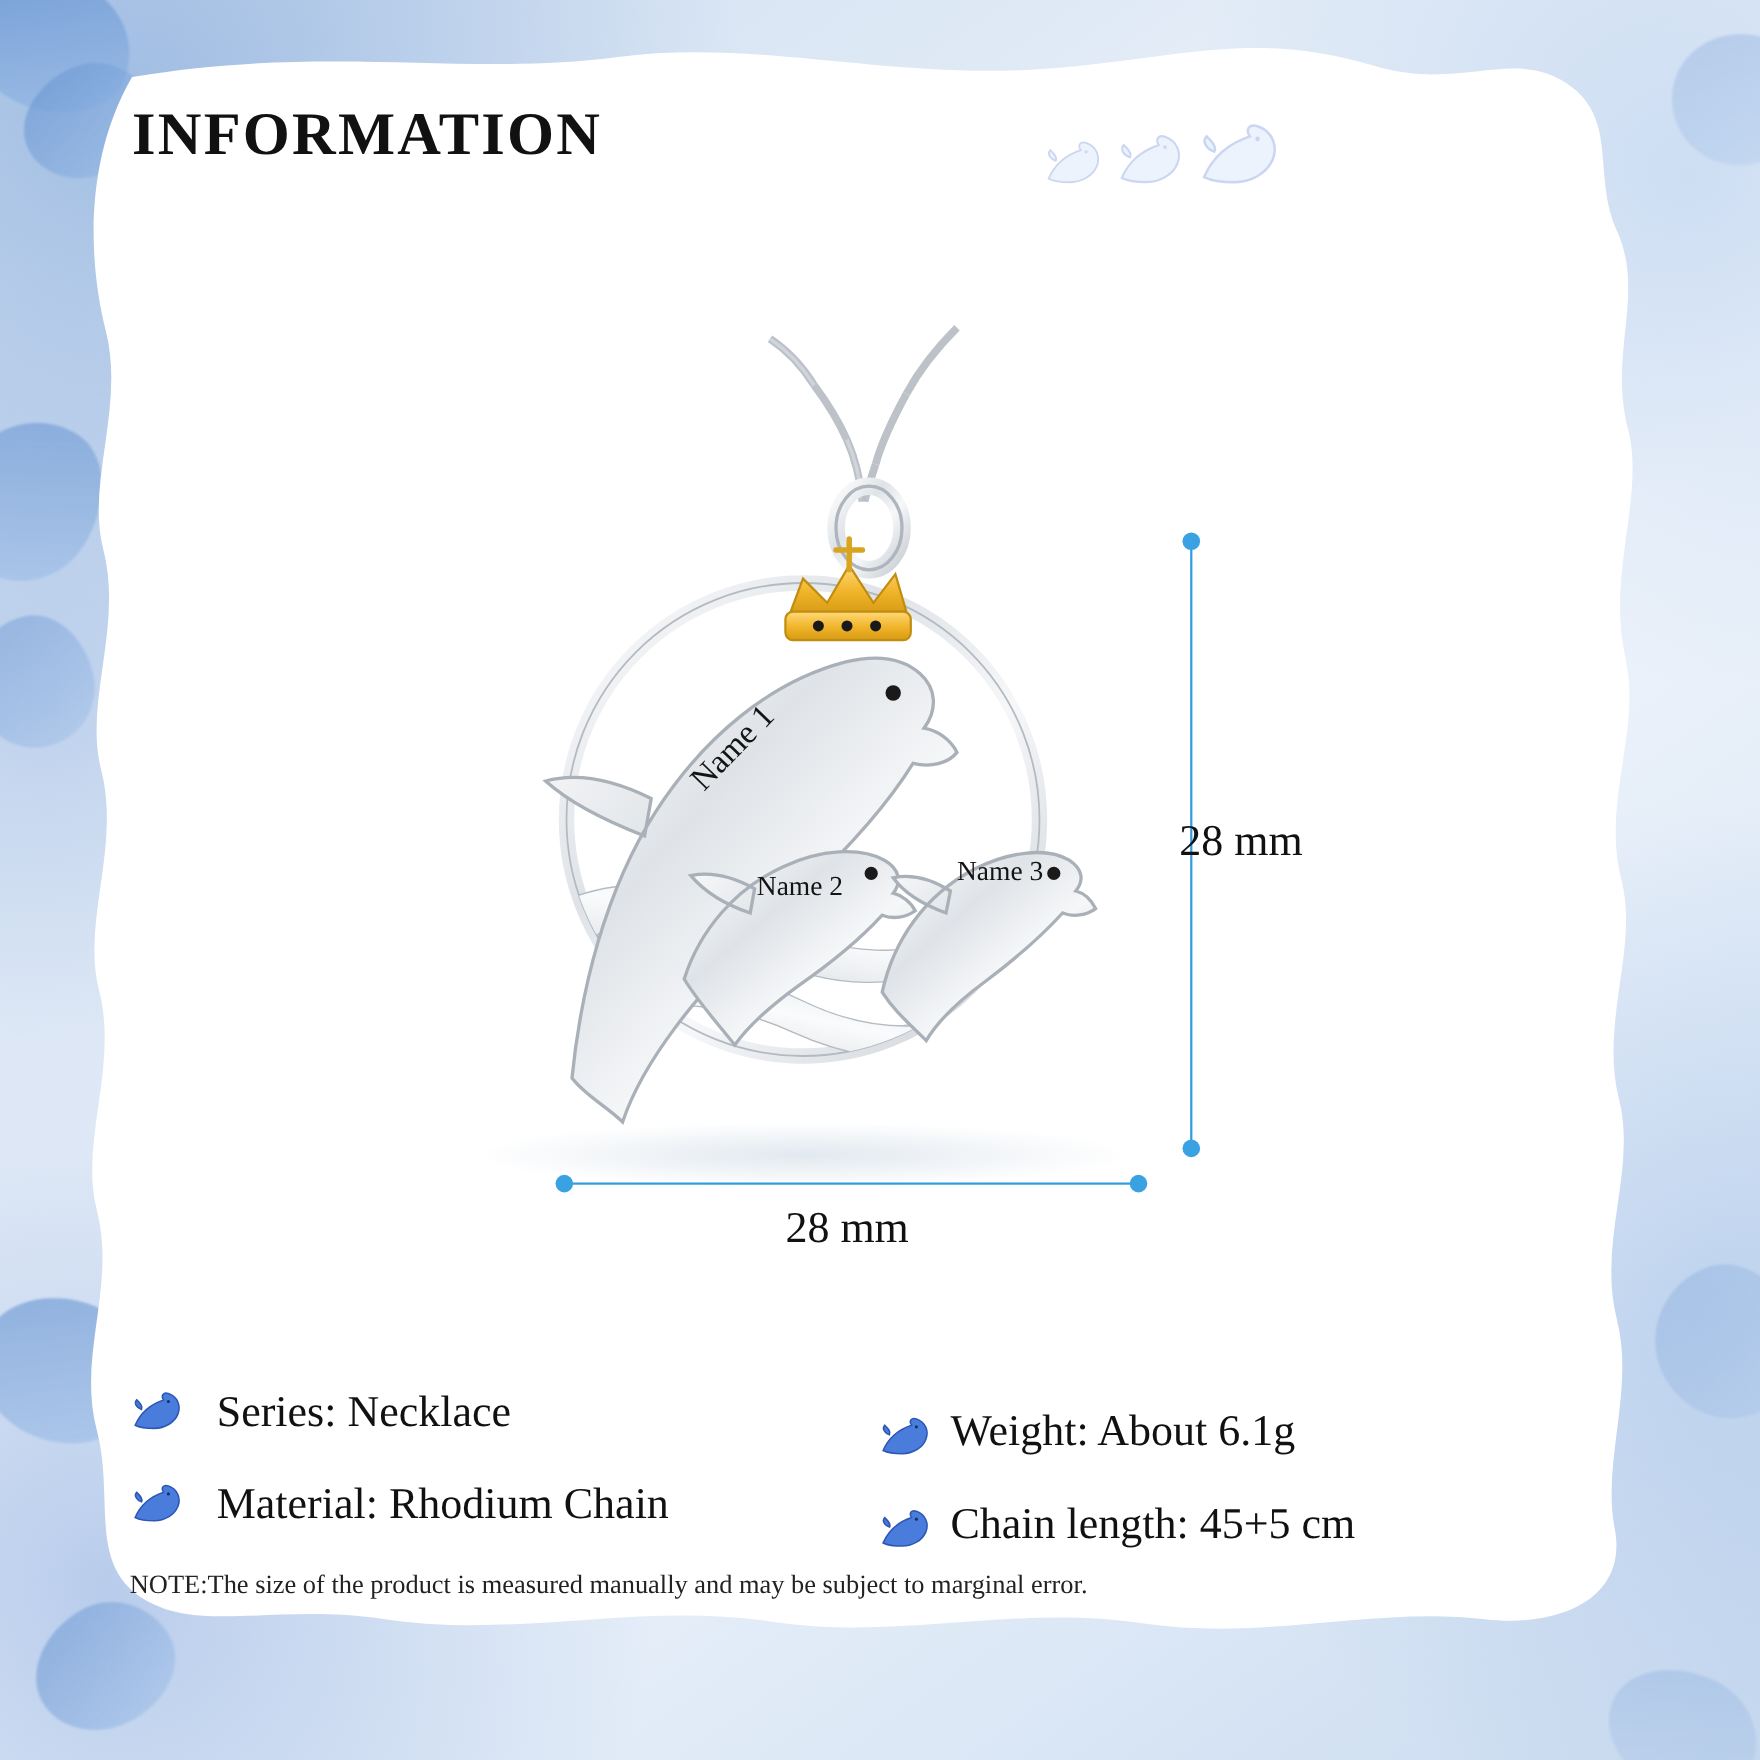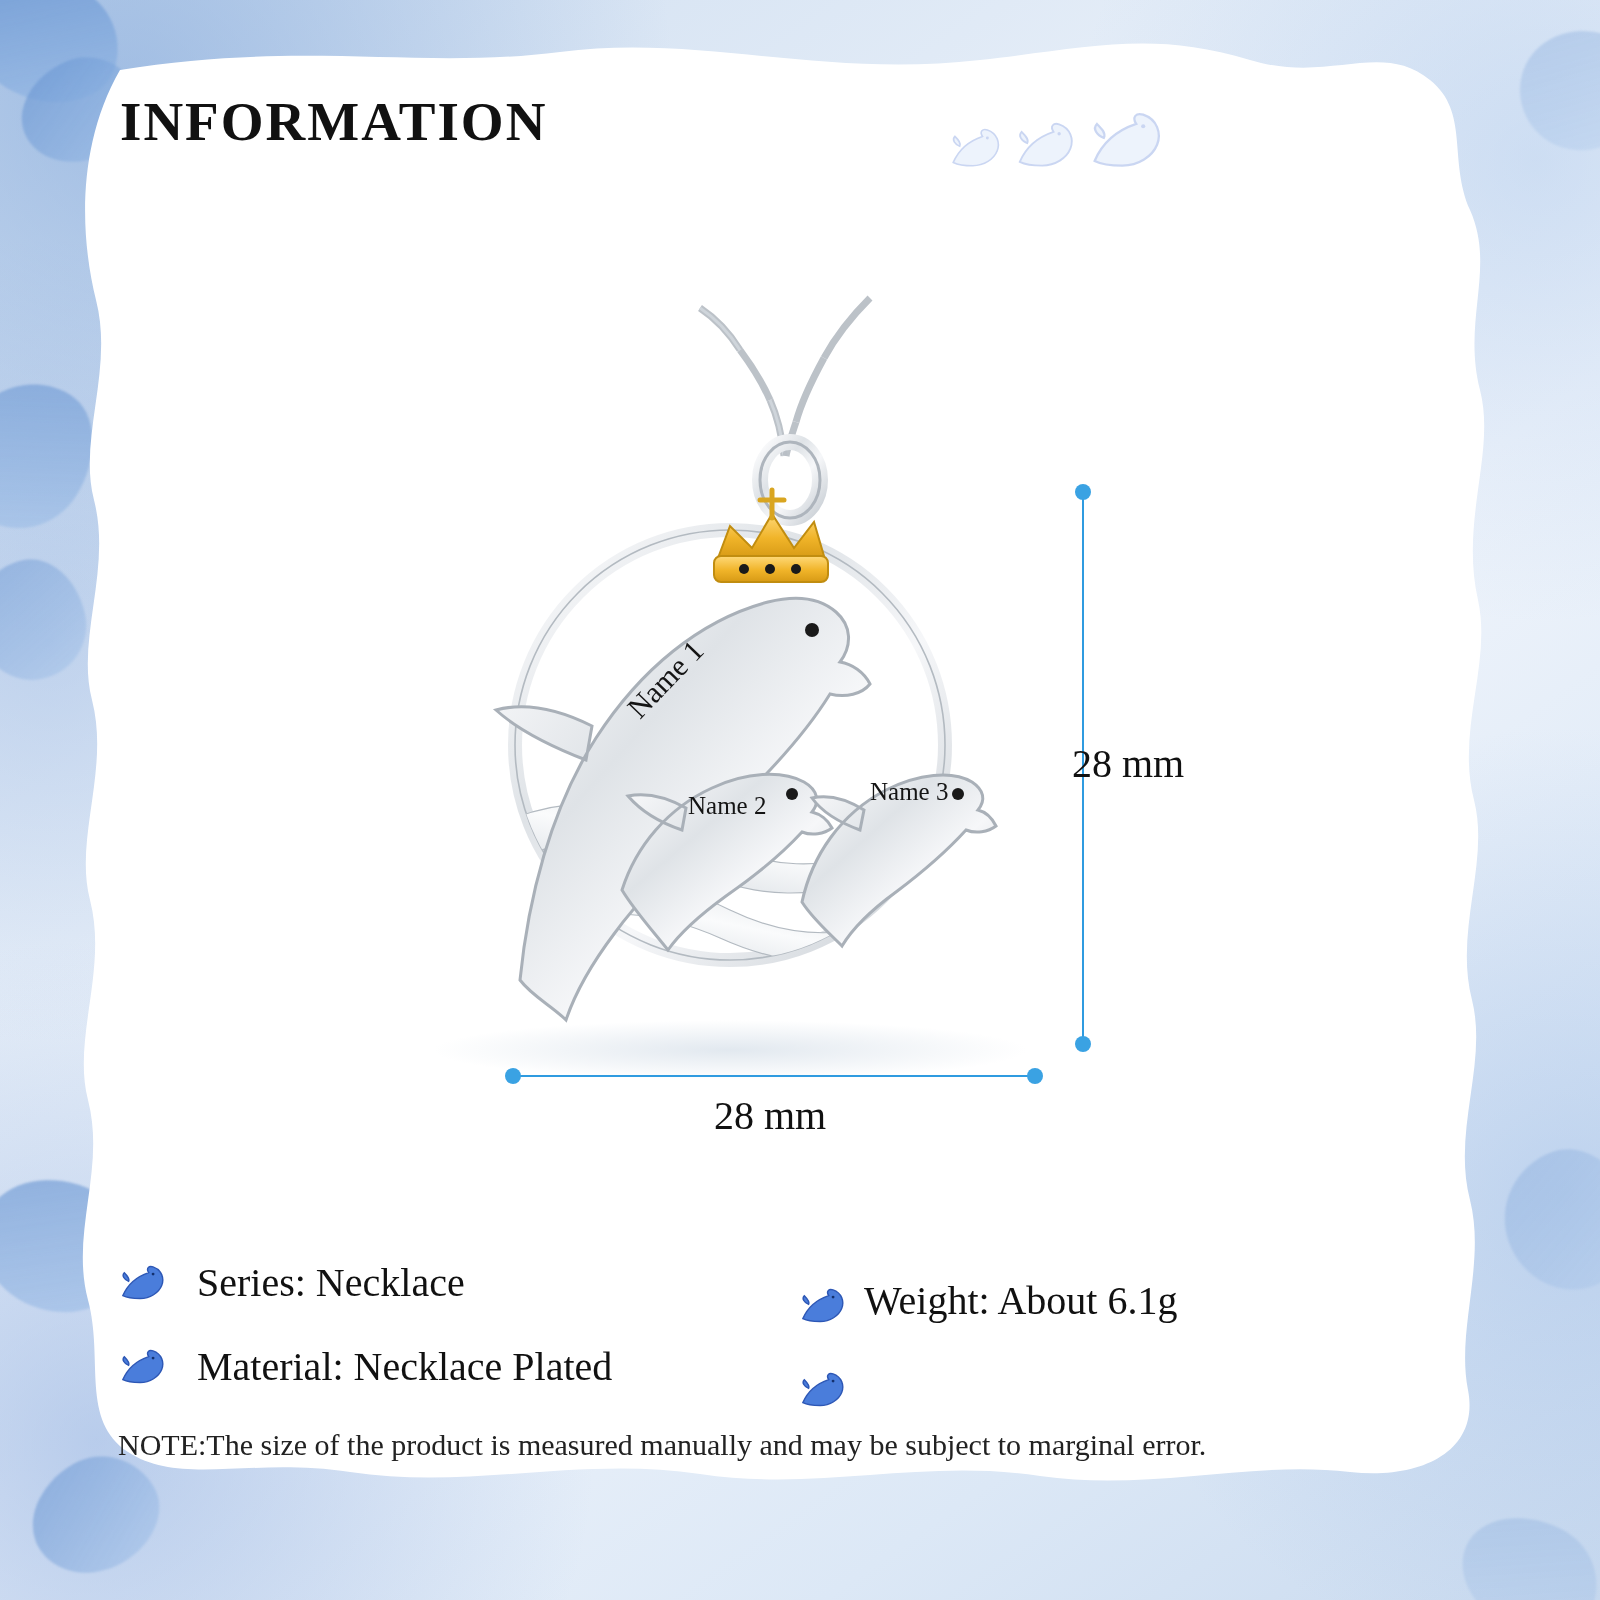--- a/index.html
+++ b/index.html
@@ -49,21 +49,21 @@
   .dim-h .dot.l{left:-8px;}
   .dim-h .dot.r{right:-8px;}
   .label-v{position:absolute;left:1060px;top:690px;font-size:40px;color:#111;}
   .label-h{position:absolute;left:650px;top:1060px;font-size:40px;color:#111;}
 
   .specs{position:absolute;left:60px;top:1205px;width:1370px;}
   .spec-row{display:flex;}
   .spec{display:flex;align-items:center;gap:18px;font-size:40px;color:#111;height:84px;}
   .spec.col1{width:680px;padding-left:60px;gap:31px;}
   .spec.col2{width:620px;align-items:flex-end;}
-  .note{position:absolute;left:55px;top:1385px;font-size:30px;color:#222;}
+  .note{position:absolute;left:55px;top:1385px;font-size:24px;color:#222;}
 
   .dolphin-ico{flex:0 0 auto;}
 </style>
 </head>
 <body>
 
 <div class="stage">
 
   <div class="petal p1"></div>
   <div class="petal p2"></div>
@@ -271,28 +271,29 @@
           <span>Weight: About 6.1g</span>
         </div>
       </div>
       <div class="spec-row">
         <div class="spec col1" style="padding-left:120px;width:680px;">
           <svg class="dolphin-ico" width="46" height="38" viewBox="0 0 64 50">
             <path d="M4 44 C10 30 22 18 40 12 C36 6 40 2 46 4 C58 8 62 20 58 30 C54 40 42 48 28 48 C20 48 10 47 4 44 Z
                      M12 24 C6 22 2 16 6 12 C10 16 14 20 12 24 Z" fill="#4a7ddb" stroke="#2d57b5" stroke-width="2"></path>
             <circle cx="46" cy="14" r="2" fill="#13306e"></circle>
           </svg>
-          <span>Material: Necklace Plated</span>
+          <span>Material: Rhodium Chain</span>
         </div>
         <div class="spec col2">
           <svg class="dolphin-ico" width="46" height="38" viewBox="0 0 64 50">
             <path d="M4 44 C10 30 22 18 40 12 C36 6 40 2 46 4 C58 8 62 20 58 30 C54 40 42 48 28 48 C20 48 10 47 4 44 Z
                      M12 24 C6 22 2 16 6 12 C10 16 14 20 12 24 Z" fill="#4a7ddb" stroke="#2d57b5" stroke-width="2"></path>
             <circle cx="46" cy="14" r="2" fill="#13306e"></circle>
           </svg>
+          <span>Chain length: 45+5 cm</span>
         </div>
       </div>
     </div>
 
     <div class="note" style="left:118px;top:1428px;">NOTE:The size of the product is measured manually and may be subject to marginal error.</div>
 
   </div>
 </div>
 
 </body></html>

